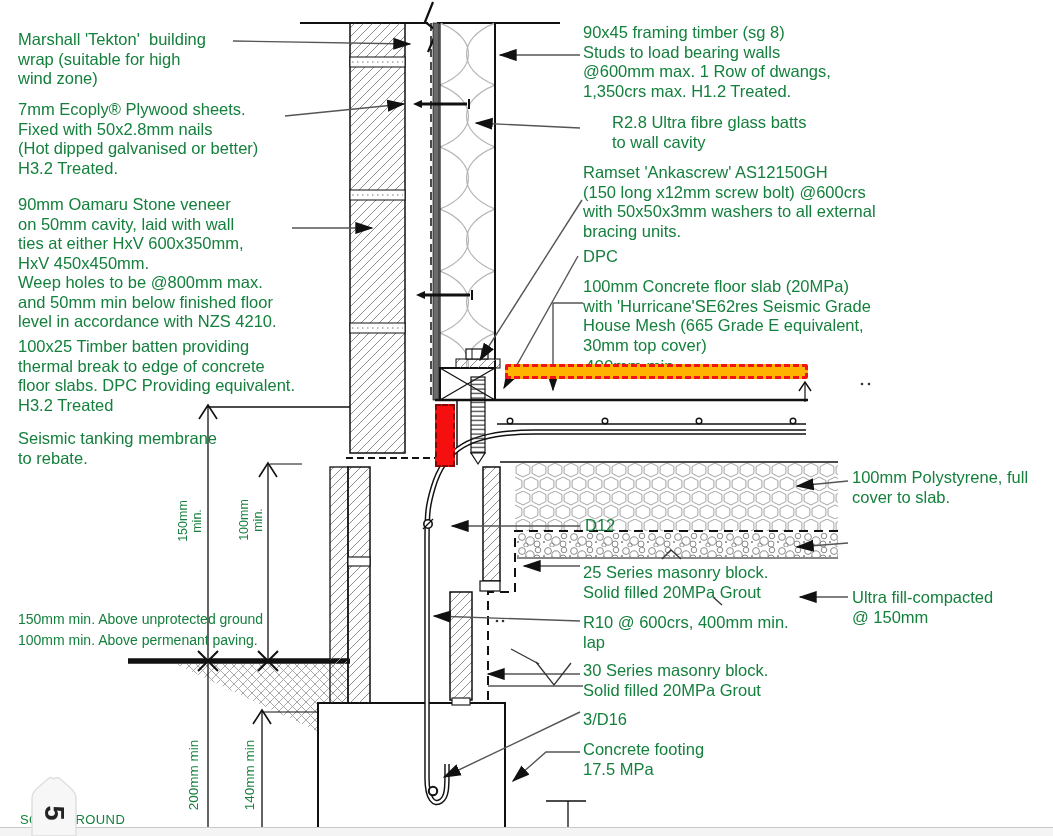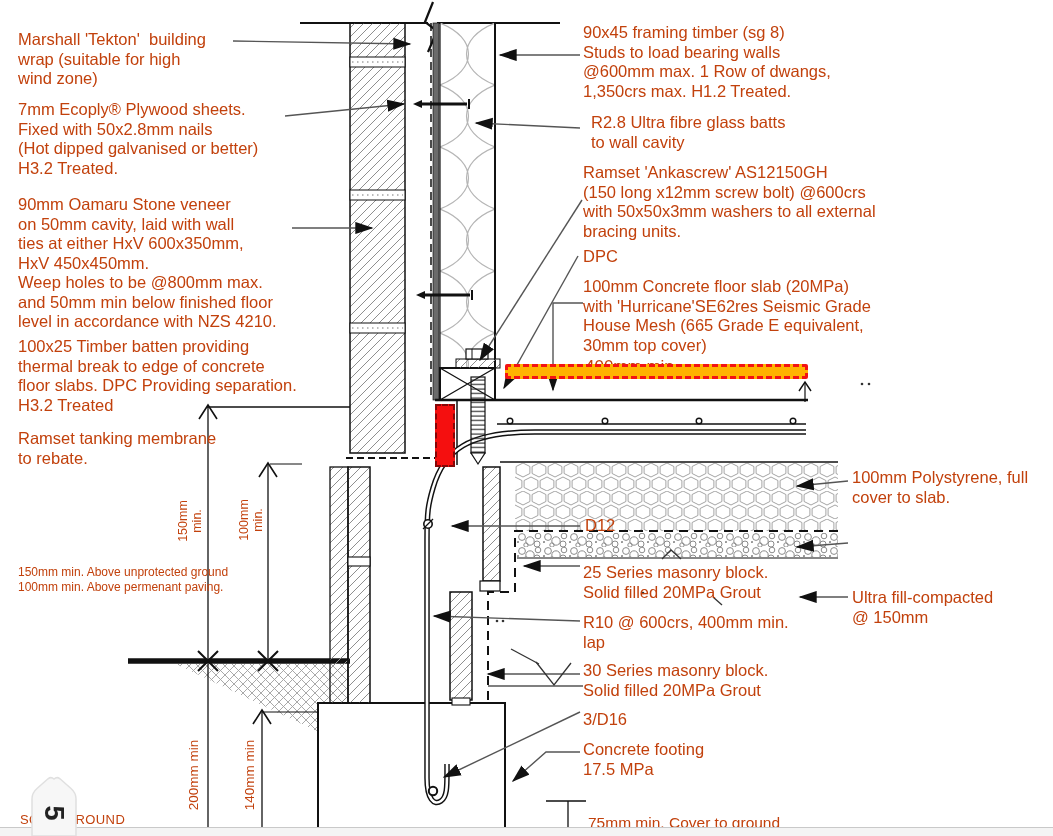--- a/index.html
+++ b/index.html
@@ -1,20 +1,20 @@
 <!DOCTYPE html>
 <html><head>
 <meta charset="utf-8">
 <style>
   html,body{margin:0;padding:0;background:#fff;}
   .stage{position:relative;width:1053px;height:836px;background:#fff;overflow:hidden;
-         font-family:"Liberation Sans","DejaVu Sans",sans-serif;color:#c2410c;}
+         font-family:"Liberation Sans","DejaVu Sans",sans-serif;color:#15803d;}
   .stage svg.draw{position:absolute;left:0;top:0;z-index:0;}
   .lbl{position:absolute;font-size:16.5px;line-height:19.5px;white-space:pre-wrap;z-index:3;}
-  .sm{font-size:12px;line-height:15px;}
+  .sm{font-size:14px;line-height:21px;margin-top:44px;}
   .tiny{font-size:13px;letter-spacing:.4px;}
   .cov{font-size:15.5px;}
   .rot{position:absolute;width:80px;text-align:center;font-size:12.5px;line-height:14px;
        white-space:pre-wrap;transform:rotate(-90deg);transform-origin:center;z-index:3;}
   .hidden-dim{position:absolute;left:585px;top:357px;font-size:17px;z-index:1;white-space:nowrap;}
   .hl-bar{position:absolute;left:505px;top:364px;width:303px;height:15px;box-sizing:border-box;
           border:3px dashed #f31313;background:#ffb300;border-radius:2px;z-index:2;}
   .hl-rect{position:absolute;left:435px;top:404px;width:20px;height:63px;box-sizing:border-box;
            border:2px dashed rgba(45,0,0,.55);background:#f50f0f;z-index:2;}
   .page-edge{position:absolute;left:0;top:827px;width:1053px;height:9px;background:#f4f4f4;
@@ -222,61 +222,60 @@
 H3.2 Treated.</div>
 <div class="lbl" style="left:18px;top:195px">90mm Oamaru Stone veneer
 on 50mm cavity, laid with wall
 ties at either HxV 600x350mm,
 HxV 450x450mm.
 Weep holes to be @800mm max.
 and 50mm min below finished floor
 level in accordance with NZS 4210.</div>
 <div class="lbl" style="left:18px;top:337px">100x25 Timber batten providing
 thermal break to edge of concrete
-floor slabs. DPC Providing separation.
+floor slabs. DPC Providing equivalent.
 H3.2 Treated</div>
-<div class="lbl" style="left:18px;top:429px">Ramset tanking membrane
+<div class="lbl" style="left:18px;top:429px">Seismic tanking membrane
 to rebate.</div>
 <div class="lbl sm" style="left:18px;top:565px">150mm min. Above unprotected ground
 100mm min. Above permenant paving.</div>
 <div class="lbl tiny" style="left:20px;top:810px">SOLID GROUND</div>
 
 <div class="rot" style="left:150px;top:507px">150mm
 min.</div>
 <div class="rot" style="left:211px;top:506px">100mm
 min.</div>
 <div class="rot" style="left:154px;top:768px;font-size:13.5px">200mm min</div>
 <div class="rot" style="left:210px;top:768px;font-size:13.5px">140mm min</div>
 
 <div class="lbl" style="left:583px;top:23px">90x45 framing timber (sg 8)
 Studs to load bearing walls
 @600mm max. 1 Row of dwangs,
 1,350crs max. H1.2 Treated.</div>
-<div class="lbl" style="left:591px;top:113px">R2.8 Ultra fibre glass batts
+<div class="lbl" style="left:612px;top:113px">R2.8 Ultra fibre glass batts
 to wall cavity</div>
 <div class="lbl" style="left:583px;top:163px">Ramset 'Ankascrew' AS12150GH
 (150 long x12mm screw bolt) @600crs
 with 50x50x3mm washers to all external
 bracing units.</div>
 <div class="lbl" style="left:583px;top:247px">DPC</div>
 <div class="lbl" style="left:583px;top:277px">100mm Concrete floor slab (20MPa)
 with 'Hurricane'SE62res Seismic Grade
 House Mesh (665 Grade E equivalent,
 30mm top cover)</div>
 <div class="lbl" style="left:585px;top:516px">D12</div>
 <div class="lbl" style="left:583px;top:563px">25 Series masonry block.
 Solid filled 20MPa Grout</div>
 <div class="lbl" style="left:583px;top:613px">R10 @ 600crs, 400mm min.
 lap</div>
 <div class="lbl" style="left:583px;top:661px">30 Series masonry block.
 Solid filled 20MPa Grout</div>
 <div class="lbl" style="left:583px;top:710px">3/D16</div>
 <div class="lbl" style="left:583px;top:740px">Concrete footing
 17.5 MPa</div>
-<div class="lbl cov" style="left:588px;top:813px">75mm min. Cover to ground</div>
 
 <div class="lbl" style="left:852px;top:468px">100mm Polystyrene, full
 cover to slab.</div>
 <div class="lbl" style="left:852px;top:588px">Ultra fill-compacted
 @ 150mm</div>
 
 <div class="page-edge"></div>
 
 <svg class="marker5" width="48" height="60" viewBox="0 0 48 60">
   <path d="M24,3 C26,1.2 28,1.2 30,2.8 L41,12.5 C44.5,15.5 46,19 46,23 L46,60 L2,60 L2,23 C2,19 3.5,15.5 7,12.5 L18,2.8 C20,1.2 22,1.2 24,3 Z" fill="#f7f7f7" stroke="#e0e0e0" stroke-width="1.5"></path>

